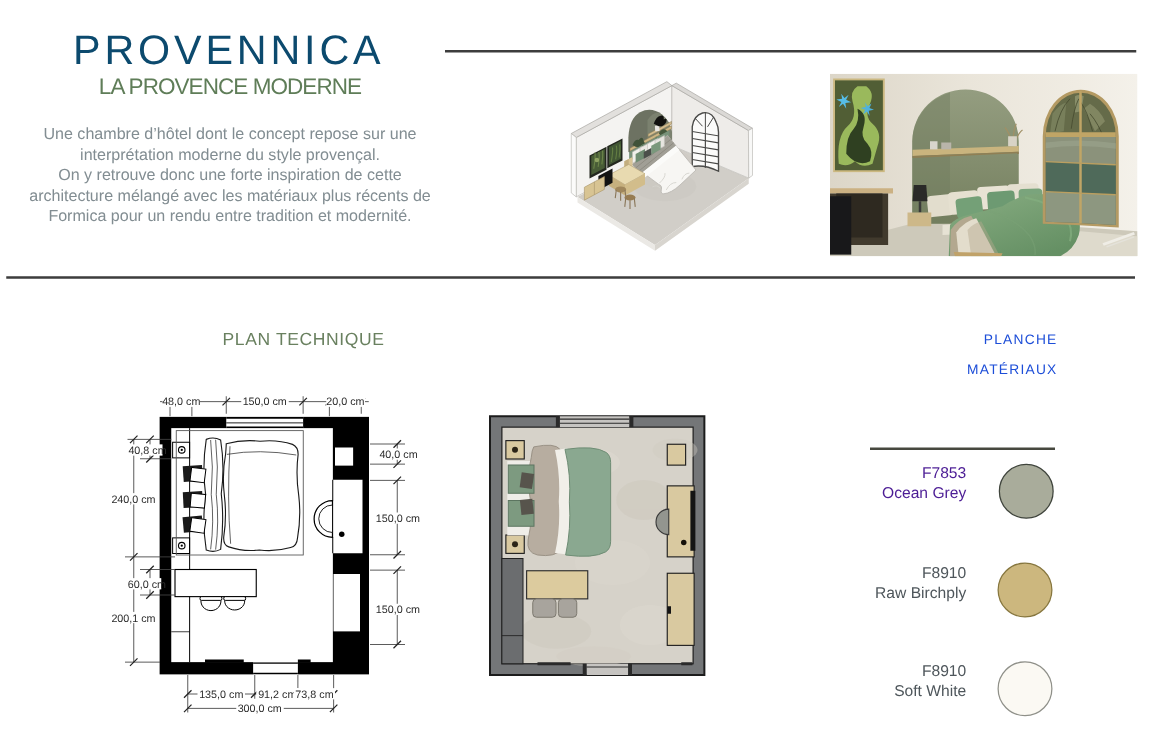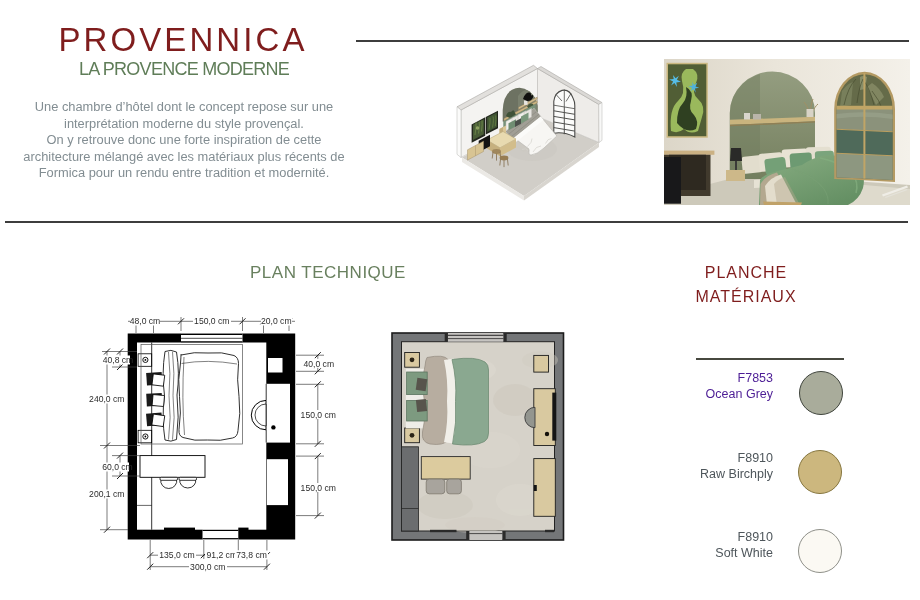--- a/index.html
+++ b/index.html
@@ -3,33 +3,33 @@
 <meta charset="utf-8">
 <style>
   html,body{margin:0;padding:0;}
   body{width:920px;height:600px;position:relative;background:#ffffff;
        font-family:"Liberation Sans",sans-serif;overflow:hidden;}
   .abs{position:absolute;}
 </style>
 </head>
 <body>
 
-<div class="abs" id="title" style="left:0;top:20.5px;width:366px;text-align:center;color:#7f1d1d;font-size:33px;letter-spacing:3.1px;font-weight:400;">PROVENNICA</div>
+<div class="abs" id="title" style="left:0;top:20.5px;width:366px;text-align:center;color:#0c4a6e;font-size:33px;letter-spacing:3.1px;font-weight:400;">PROVENNICA</div>
 
 <div class="abs" id="subtitle" style="left:0;top:59px;width:368px;text-align:center;color:#5f7d58;font-size:18px;letter-spacing:-0.75px;">LA PROVENCE MODERNE</div>
 
 <div class="abs" id="para" style="left:14px;top:99px;width:340px;text-align:center;color:#828d92;font-size:12.85px;line-height:16.6px;">Une chambre d’hôtel dont le concept repose sur une<br>interprétation moderne du style provençal.<br>On y retrouve donc une forte inspiration de cette<br>architecture mélangé avec les matériaux plus récents de<br>Formica pour un rendu entre tradition et modernité.</div>
 
 <div class="abs" style="left:356px;top:40px;width:553px;height:2px;background:#3d3d3d;"></div>
 
 <div class="abs" style="left:5px;top:221px;width:903px;height:2px;background:#3d3d3d;"></div>
 
-<div class="abs" style="left:178px;top:262.5px;width:300px;text-align:center;color:#69805f;font-size:17px;letter-spacing:0.5px;">PLAN TECHNIQUE</div>
-
-<div class="abs" style="left:646px;top:261px;width:200px;text-align:center;color:#7f1d1d;font-size:16px;letter-spacing:1px;line-height:23.8px;">PLANCHE<br>MATÉRIAUX</div>
+<div class="abs" style="left:178px;top:262.5px;width:300px;text-align:left;color:#69805f;font-size:14px;letter-spacing:0.5px;">PLAN TECHNIQUE</div>
+
+<div class="abs" style="left:646px;top:261px;width:200px;text-align:right;color:#1d4ed8;font-size:11px;letter-spacing:1px;line-height:23.8px;">PLANCHE<br>MATÉRIAUX</div>
 
 <div class="abs" style="left:696px;top:358px;width:148px;height:2px;background:#47483f;"></div>
 
 <div class="abs" style="left:600px;top:370px;width:173px;text-align:right;color:#4c1d95;font-size:12.5px;line-height:16px;">F7853<br>Ocean Grey</div>
 
 <div class="abs" style="left:799px;top:371px;width:42px;height:42px;border-radius:50%;background:#a9ac9b;border:1px solid #3f443c;"></div>
 
 <div class="abs" style="left:600px;top:450px;width:173px;text-align:right;color:#4e565b;font-size:12.5px;line-height:16px;">F8910<br>Raw Birchply</div>
 
 <div class="abs" style="left:798px;top:450px;width:42px;height:42px;border-radius:50%;background:#ccb77e;border:1px solid #86763e;"></div>

